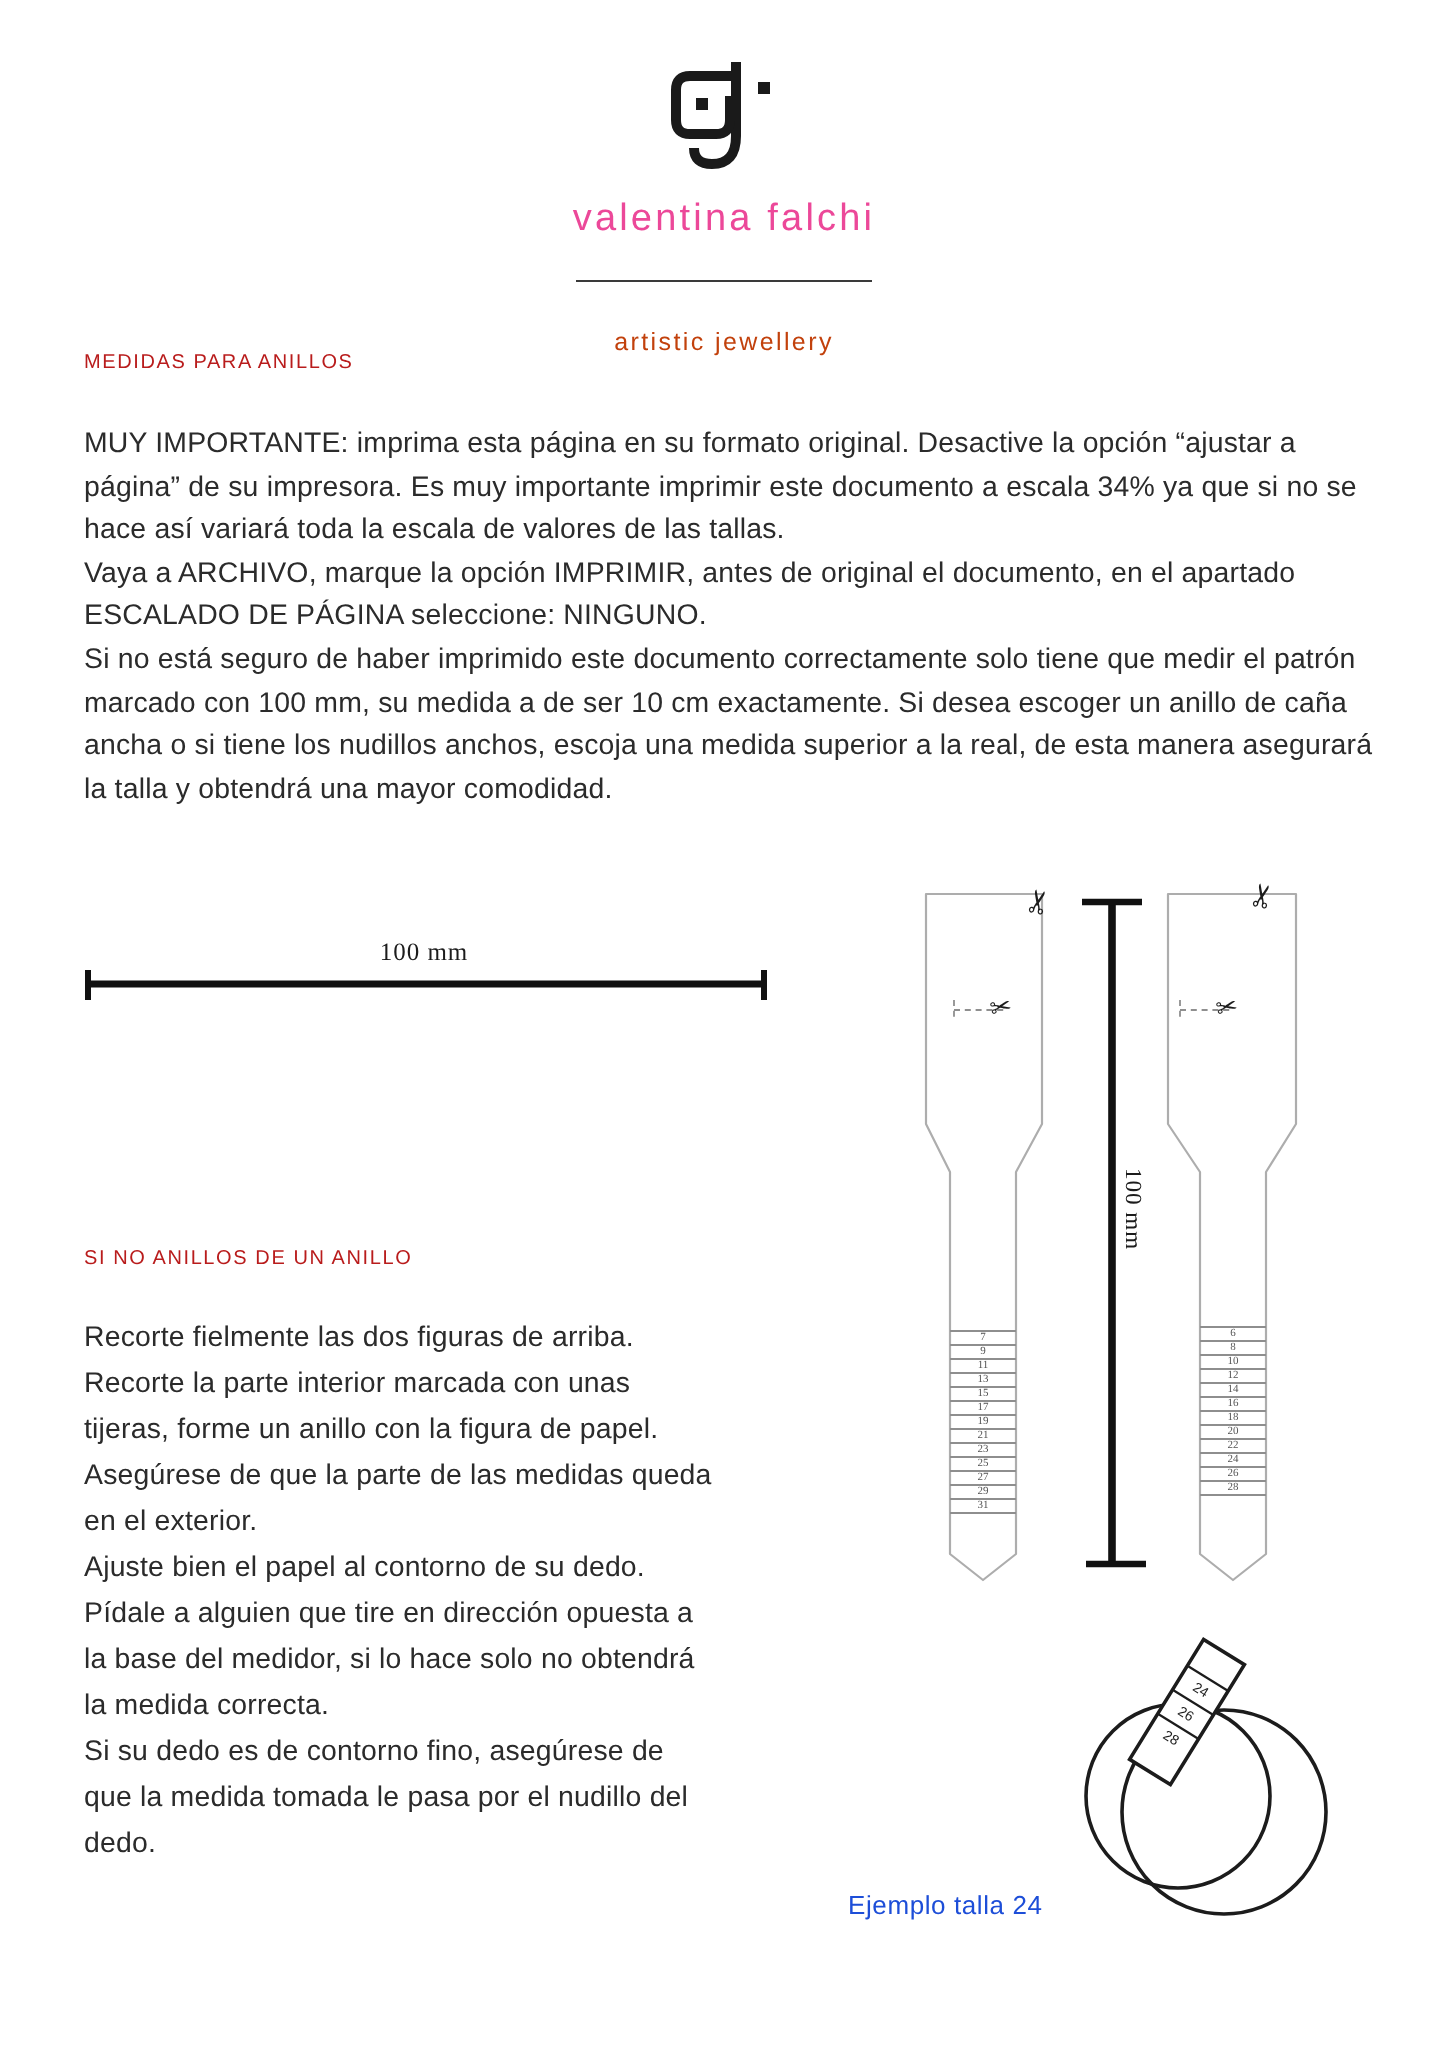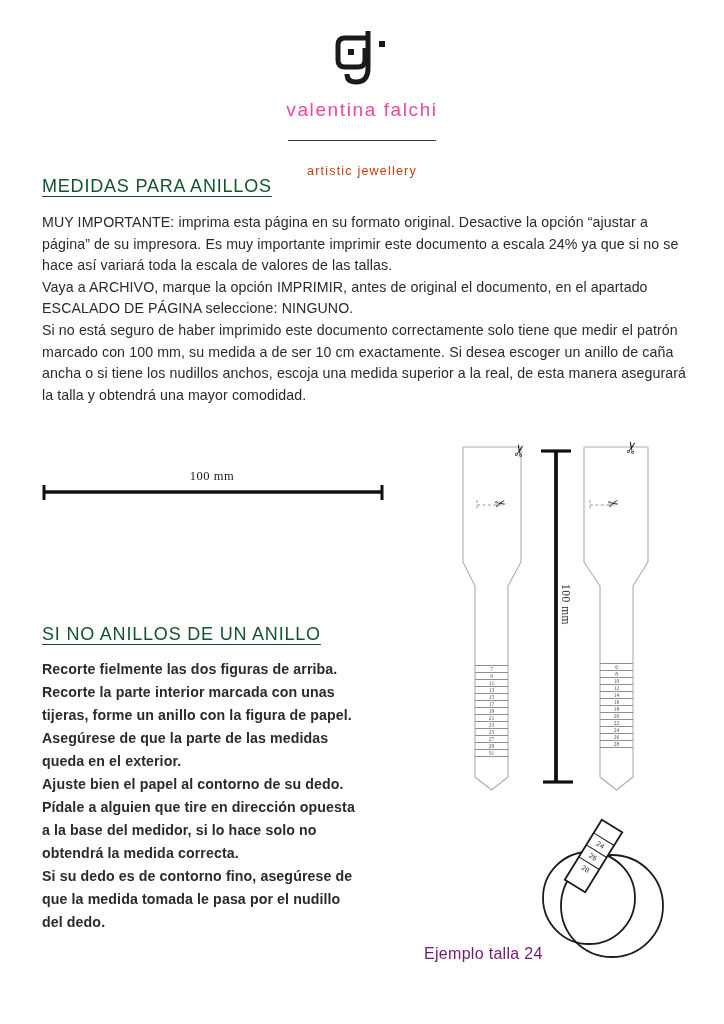--- a/index.html
+++ b/index.html
@@ -13,27 +13,27 @@
 
   
   .logo-mark{left:322px;top:28px;width:80px;height:68px;}
   .brand-name{left:202px;top:99px;width:320px;text-align:center;
     font-size:19px;letter-spacing:1.6px;color:#ec4899;}
   .brand-tagline{left:202px;top:123px;width:320px;text-align:center;
     font-size:12.5px;letter-spacing:1.2px;color:#c2410c;margin-top:41px;}
   .brand-rule{left:288px;top:140px;width:148px;height:1px;background:#3a3a3a;}
 
   
-  .doc-heading{font-size:18px;letter-spacing:.8px;color:#14532d;
-    text-decoration:underline;text-underline-offset:4px;white-space:nowrap;}
+  .doc-heading{font-size:10px;letter-spacing:.8px;color:#b91c1c;
+    text-underline-offset:4px;white-space:nowrap;}
   .h1{left:42px;top:176px;}
   .h2{left:42px;top:624px;}
   .body-block{left:42px;top:212px;width:652px;font-size:14.2px;line-height:21.6px;letter-spacing:.1px;}
   .body-block p{margin:0;}
-  .col2-block{left:42px;top:658px;width:316px;font-size:14.2px;line-height:23px;letter-spacing:.1px;font-weight:bold;}
+  .col2-block{left:42px;top:658px;width:316px;font-size:14.2px;line-height:23px;letter-spacing:.1px;}
   .col2-block p{margin:0;}
 
   
   .ruler-label-h{left:170px;top:469px;width:84px;text-align:center;font-size:12.5px;color:#1c1c1c;letter-spacing:.5px;}
   .ruler-label-v{left:572px;top:584px;font-size:11.5px;color:#1c1c1c;letter-spacing:.5px;
     transform:rotate(90deg);transform-origin:0 0;white-space:nowrap;}
 
   
   .size-table{border-top:.6px solid #8e8e8e;display:flex;flex-direction:column;}
   .size-cell{height:7px;box-sizing:border-box;border-bottom:.6px solid #8e8e8e;
@@ -41,21 +41,21 @@
     display:flex;align-items:center;justify-content:center;}
   .odd-table{left:475px;top:665px;width:33px;}
   .even-table{left:600px;top:663px;width:33px;}
 
   .scissors{color:#1c1c1c;display:inline-block;}
   .sc-top-left-strip{left:513px;top:441px;font-size:16px;transform:rotate(-78deg);}
   .sc-top-right-strip{left:625px;top:438px;font-size:16px;transform:rotate(-78deg);}
   .sc-cut-left{left:495px;top:496px;font-size:13px;transform:rotate(-12deg);}
   .sc-cut-right{left:608px;top:496px;font-size:13px;transform:rotate(-12deg);}
 
-  .caption{left:424px;top:945px;font-size:16px;letter-spacing:.3px;color:#701a75;}
+  .caption{left:424px;top:945px;font-size:13px;letter-spacing:.3px;color:#1d4ed8;}
 
   svg.overlay{position:absolute;left:0;top:0;pointer-events:none;}
 </style>
 </head>
 <body>
 
 <svg class="abs logo-mark" viewBox="0 0 80 68">
   <g fill="none" stroke="#1a1a1a" stroke-width="5" stroke-linejoin="round">
     <path d="M46,3 L46,40 Q46,54 34,54 Q25,54 25,46"></path>
     <path d="M46,10 L23,10 Q16,10 16,17 L16,32 Q16,39 23,39 L36,39 Q43,39 43,32 L43,20"></path>
@@ -63,21 +63,21 @@
   <rect x="26" y="21" width="6" height="6" fill="#1a1a1a"></rect>
   <rect x="57" y="13" width="6" height="6" fill="#1a1a1a"></rect>
 </svg>
 <div class="abs brand-name">valentina falchi</div>
 <div class="abs brand-tagline">artistic jewellery</div>
 <div class="abs brand-rule"></div>
 
 <div class="abs doc-heading h1">MEDIDAS PARA ANILLOS</div>
 
 <div class="abs body-block">
-  <p>MUY IMPORTANTE: imprima esta página en su formato original. Desactive la opción “ajustar a página” de su impresora. Es muy importante imprimir este documento a escala 24% ya que si no se hace así variará toda la escala de valores de las tallas.</p>
+  <p>MUY IMPORTANTE: imprima esta página en su formato original. Desactive la opción “ajustar a página” de su impresora. Es muy importante imprimir este documento a escala 34% ya que si no se hace así variará toda la escala de valores de las tallas.</p>
   <p>Vaya a ARCHIVO, marque la opción IMPRIMIR, antes de original el documento, en el apartado ESCALADO DE PÁGINA seleccione: NINGUNO.</p>
   <p>Si no está seguro de haber imprimido este documento correctamente solo tiene que medir el patrón marcado con 100 mm, su medida a de ser 10 cm exactamente. Si desea escoger un anillo de caña ancha o si tiene los nudillos anchos, escoja una medida superior a la real, de esta manera asegurará la talla y obtendrá una mayor comodidad.</p>
 </div>
 
 <svg class="overlay" width="724" height="1024" viewBox="0 0 724 1024">
 
   <g stroke="#111">
     <line x1="43" y1="492" x2="383" y2="492" stroke-width="3.6"></line>
     <line x1="44" y1="485" x2="44" y2="500" stroke-width="3"></line>
     <line x1="382" y1="485" x2="382" y2="500" stroke-width="3"></line>

